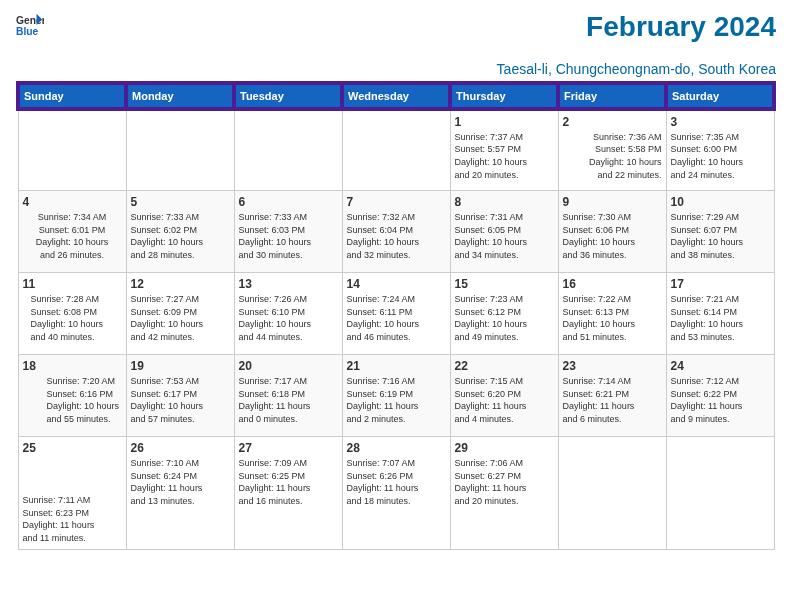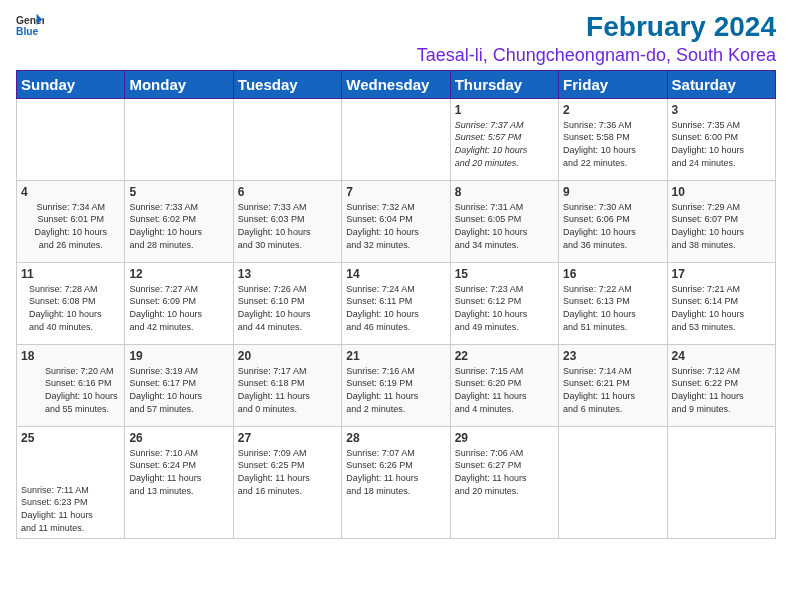--- a/index.html
+++ b/index.html
@@ -32,37 +32,37 @@
     .title-area {
       text-align: right;
     }
     .main-title {
       font-size: 28px;
       font-weight: bold;
       color: #0369a1;
       line-height: 1.1;
     }
     .subtitle {
-      font-size: 18px;
-      color: #6d28d9;
-      margin-top: 2px;
+      font-size: 14px;
+      color: #0369a1;
+      margin-top: 18px;
     }
     table {
       width: 100%;
       border-collapse: collapse;
       table-layout: fixed;
     }
     thead tr th {
       background-color: #1565c0;
       color: #fff;
-      font-size: 15px;
+      font-size: 11px;
       font-weight: bold;
       padding: 5px 4px;
       text-align: left;
-      border: 1px solid #4c1d95;
+      border: 4px solid #4c1d95;
     }
     tbody tr td {
       border: 1px solid #ccc;
       vertical-align: top;
       padding: 4px 4px;
       font-size: 9px;
       color: #333;
       height: 82px;
       background: #fff;
     }
@@ -116,28 +116,28 @@
         </tr>
     </thead>
     <tbody id="calendar-body">
     <tr>
           <td class="empty-cell"></td>
           <td class="empty-cell"></td>
           <td class="empty-cell"></td>
           <td class="empty-cell"></td>
           <td>
             <span class="day-num">1</span>
-            <div class="cell-text" style="white-space: pre-line; font-style: italic;">Sunrise: 7:37 AM
+            <div class="cell-text" style="white-space: pre-line;">Sunrise: 7:37 AM
 Sunset: 5:57 PM
 Daylight: 10 hours
 and 20 minutes.</div>
           </td>
           <td>
             <span class="day-num">2</span>
-            <div class="cell-text" style="white-space: pre-line;">Sunrise: 7:36 AM
+            <div class="cell-text" style="white-space: pre-line; text-align: right;">Sunrise: 7:36 AM
 Sunset: 5:58 PM
 Daylight: 10 hours
 and 22 minutes.</div>
           </td>
           <td>
             <span class="day-num">3</span>
             <div class="cell-text" style="white-space: pre-line;">Sunrise: 7:35 AM
 Sunset: 6:00 PM
 Daylight: 10 hours
 and 24 minutes.</div>
@@ -248,21 +248,21 @@
         <tr>
           <td>
             <span class="day-num">18</span>
             <div class="cell-text" style="white-space: pre-line; margin-left: 24px;">Sunrise: 7:20 AM
 Sunset: 6:16 PM
 Daylight: 10 hours
 and 55 minutes.</div>
           </td>
           <td>
             <span class="day-num">19</span>
-            <div class="cell-text" style="white-space: pre-line;">Sunrise: 3:19 AM
+            <div class="cell-text" style="white-space: pre-line;">Sunrise: 7:53 AM
 Sunset: 6:17 PM
 Daylight: 10 hours
 and 57 minutes.</div>
           </td>
           <td>
             <span class="day-num">20</span>
             <div class="cell-text" style="white-space: pre-line;">Sunrise: 7:17 AM
 Sunset: 6:18 PM
 Daylight: 11 hours
 and 0 minutes.</div>

